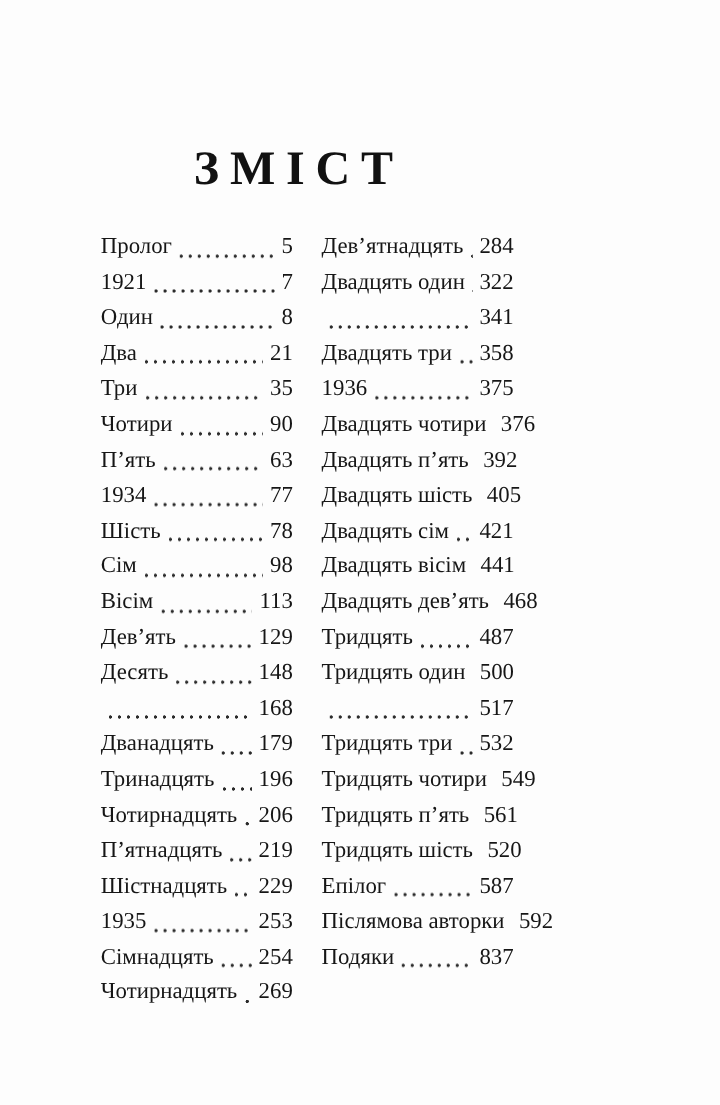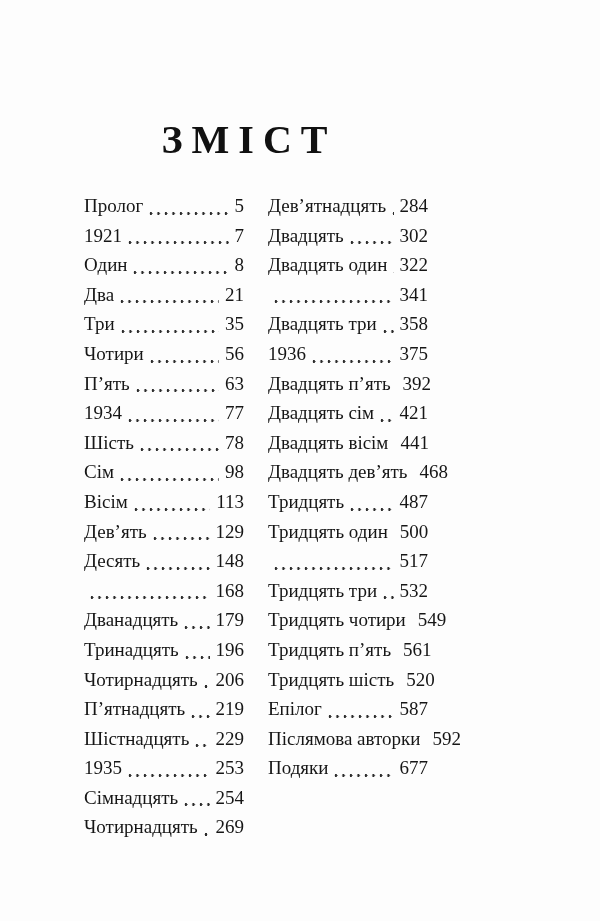--- a/index.html
+++ b/index.html
@@ -75,21 +75,21 @@
           <span class="num">21</span>
         </div>
         <div class="entry">
           <span class="label">Три</span>
           <span class="dots"></span>
           <span class="num">35</span>
         </div>
         <div class="entry">
           <span class="label">Чотири</span>
           <span class="dots"></span>
-          <span class="num">56</span>
+          <span class="num">90</span>
         </div>
         <div class="entry">
           <span class="label">П’ять</span>
           <span class="dots"></span>
           <span class="num">63</span>
         </div>
         <div class="entry">
           <span class="label">1934</span>
           <span class="dots"></span>
           <span class="num">77</span>
@@ -164,49 +164,54 @@
           <span class="num">269</span>
         </div>
       </div>
     <div class="col" id="col-right">
         <div class="entry">
           <span class="label">Дев’ятнадцять</span>
           <span class="dots"></span>
           <span class="num">284</span>
         </div>
         <div class="entry">
-          <span class="label">Двадцять</span>
-          <span class="dots"></span>
-          <span class="num">302</span>
-        </div>
-        <div class="entry">
           <span class="label">Двадцять один</span>
           <span class="dots"></span>
           <span class="num">322</span>
         </div>
         <div class="entry">
           <span class="dots"></span>
           <span class="num">341</span>
         </div>
         <div class="entry">
           <span class="label">Двадцять три</span>
           <span class="dots"></span>
           <span class="num">358</span>
         </div>
         <div class="entry">
           <span class="label">1936</span>
           <span class="dots"></span>
           <span class="num">375</span>
         </div>
         <div class="entry">
+          <span class="label">Двадцять чотири</span>
+          <span class="dots"></span>
+          <span class="num">376</span>
+        </div>
+        <div class="entry">
           <span class="label">Двадцять п’ять</span>
           <span class="dots"></span>
           <span class="num">392</span>
         </div>
         <div class="entry">
+          <span class="label">Двадцять шість</span>
+          <span class="dots"></span>
+          <span class="num">405</span>
+        </div>
+        <div class="entry">
           <span class="label">Двадцять сім</span>
           <span class="dots"></span>
           <span class="num">421</span>
         </div>
         <div class="entry">
           <span class="label">Двадцять вісім</span>
           <span class="dots"></span>
           <span class="num">441</span>
         </div>
         <div class="entry">
@@ -254,17 +259,17 @@
           <span class="num">587</span>
         </div>
         <div class="entry">
           <span class="label">Післямова авторки</span>
           <span class="dots"></span>
           <span class="num">592</span>
         </div>
         <div class="entry">
           <span class="label">Подяки</span>
           <span class="dots"></span>
-          <span class="num">677</span>
+          <span class="num">837</span>
         </div>
       </div>
   </div>
 </div>
 
 </body></html>

